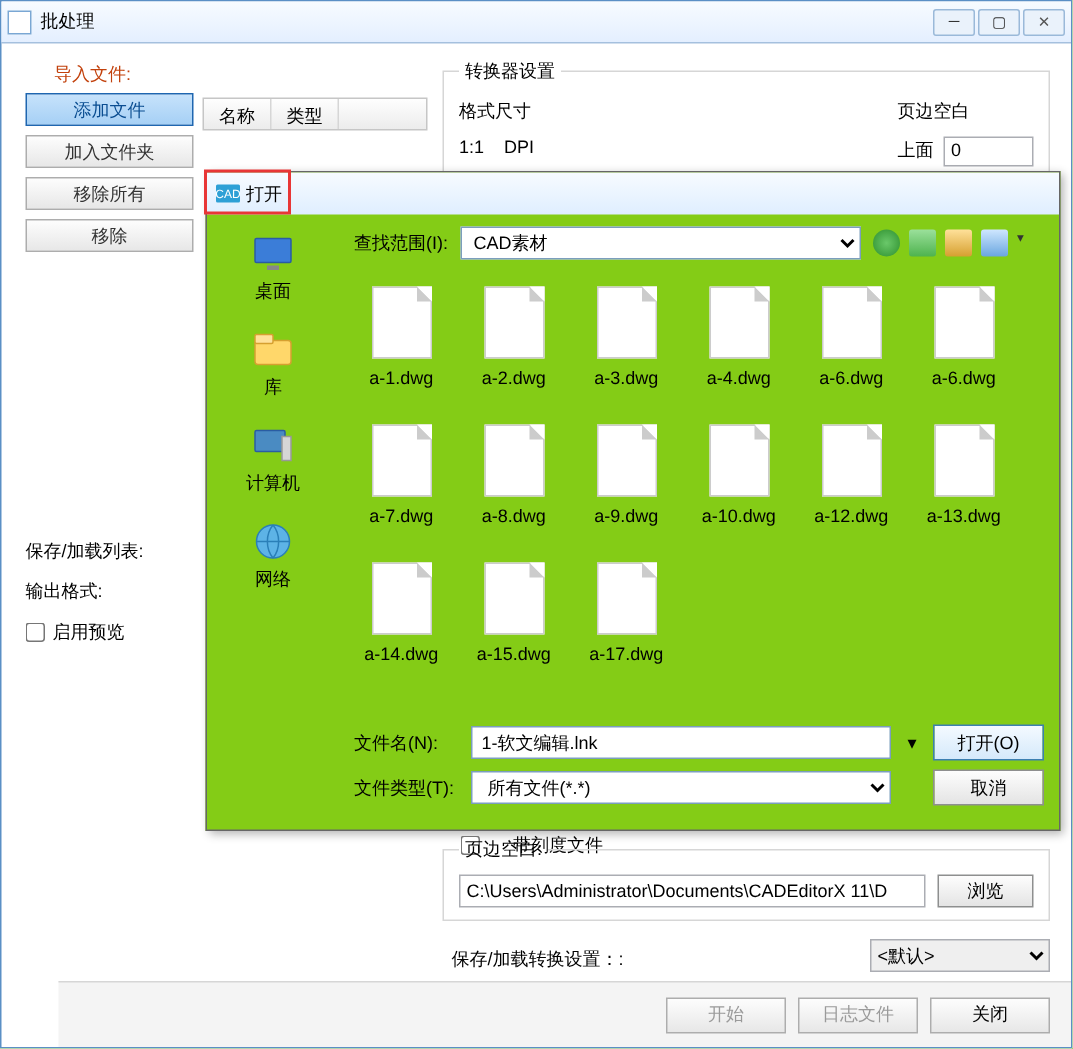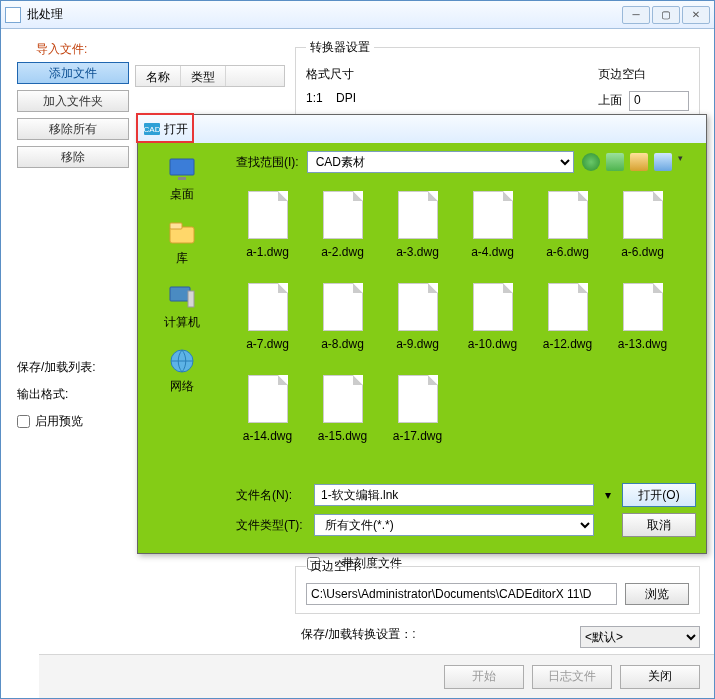--- a/index.html
+++ b/index.html
@@ -66,21 +66,21 @@
 .left-lower { position: absolute; left: 16px; top: 330px; width: 120px; }
 .left-lower div { margin-bottom: 10px; }
 .check { display: flex; align-items: center; gap: 5px; }
 .check input { width: 13px; height: 13px; }
 
 .bottom-area { position: absolute; left: 294px; right: 14px; bottom: 50px; }
 fieldset.out { border: 1px solid #d6d6d6; padding: 8px 10px; margin-bottom: 12px; display: flex; align-items: center; gap: 8px; }
 fieldset.out input[type=text] { flex: 1; height: 22px; border: 1px solid #abadb3; padding: 1px 4px; }
 fieldset.out button { width: 64px; height: 22px; border: 1px solid #8e8f8f; background: linear-gradient(#fdfdfd,#e4e4e4); }
 
-.saveload-row { display: flex; align-items: flex-start; gap: 10px; padding-left: 6px; }
+.saveload-row { display: flex; align-items: flex-end; gap: 10px; padding-left: 6px; }
 .saveload-row select { width: 120px; height: 22px; border: 1px solid #abadb3; }
 
 .footer { position: absolute; left: 0; right: 0; bottom: 0; height: 44px; border-top: 1px solid #d6d6d6; background: #f4f4f4; display: flex; justify-content: flex-end; align-items: center; padding: 0 14px; gap: 8px; margin-left: 38px; }
 .footer button { width: 80px; height: 24px; border: 1px solid #adadad; background: linear-gradient(#fdfdfd,#e7e7e7); cursor: pointer; }
 .footer button:disabled { color: #9a9a9a; }
 
 .dwg-ck { position: absolute; left: 306px; top: 526px; display: flex; align-items: center; gap: 22px; }
 .dwg-ck input { width: 13px; height: 13px; }
 </style>
 </head>

